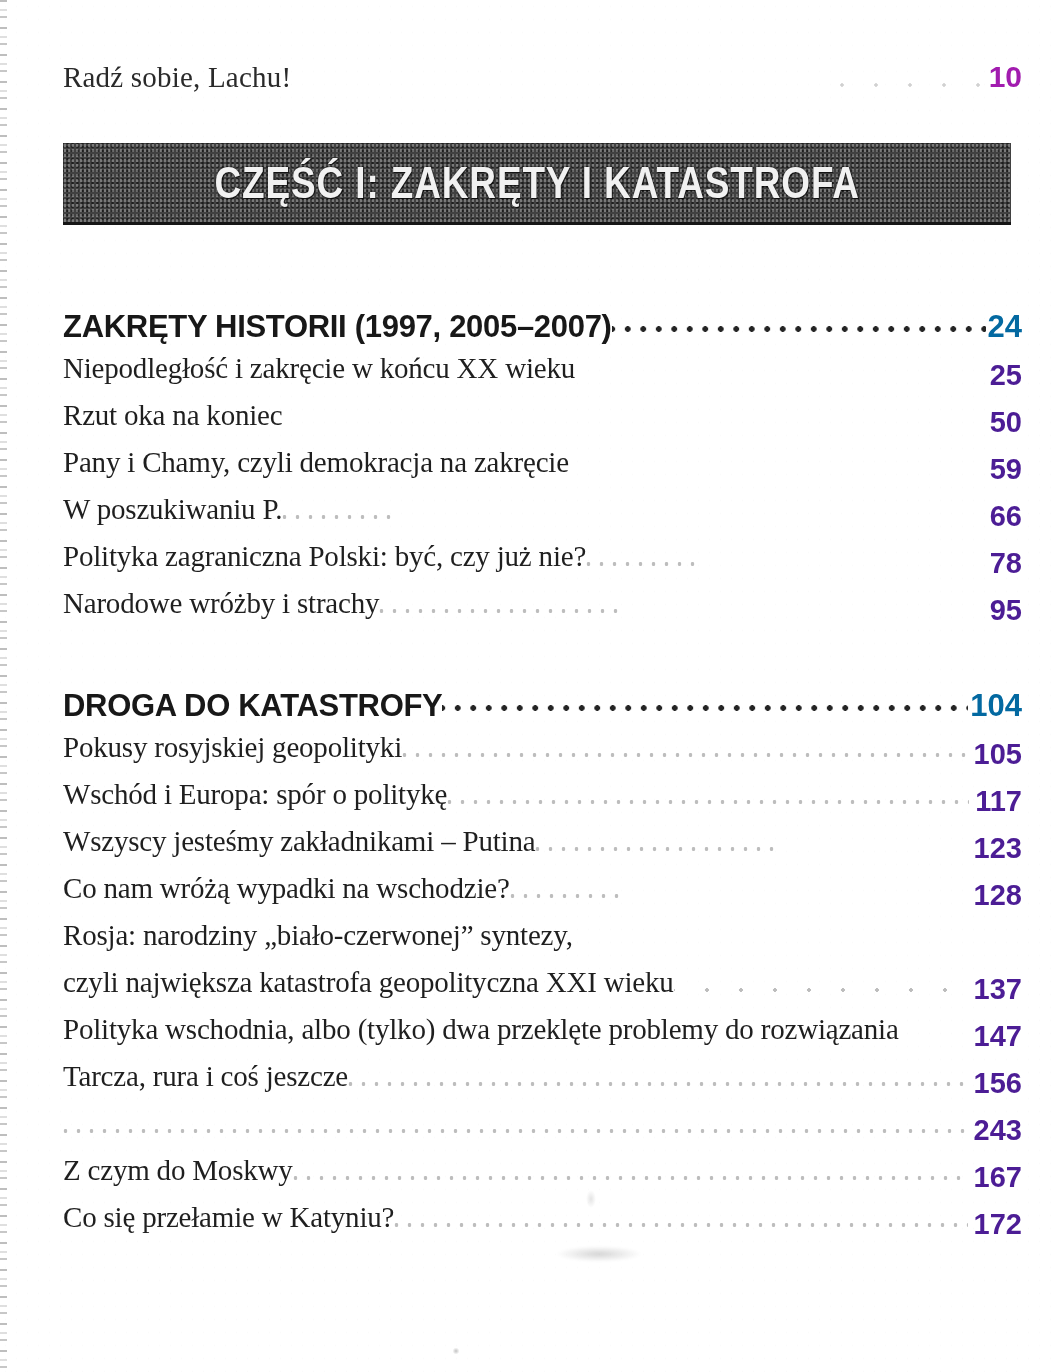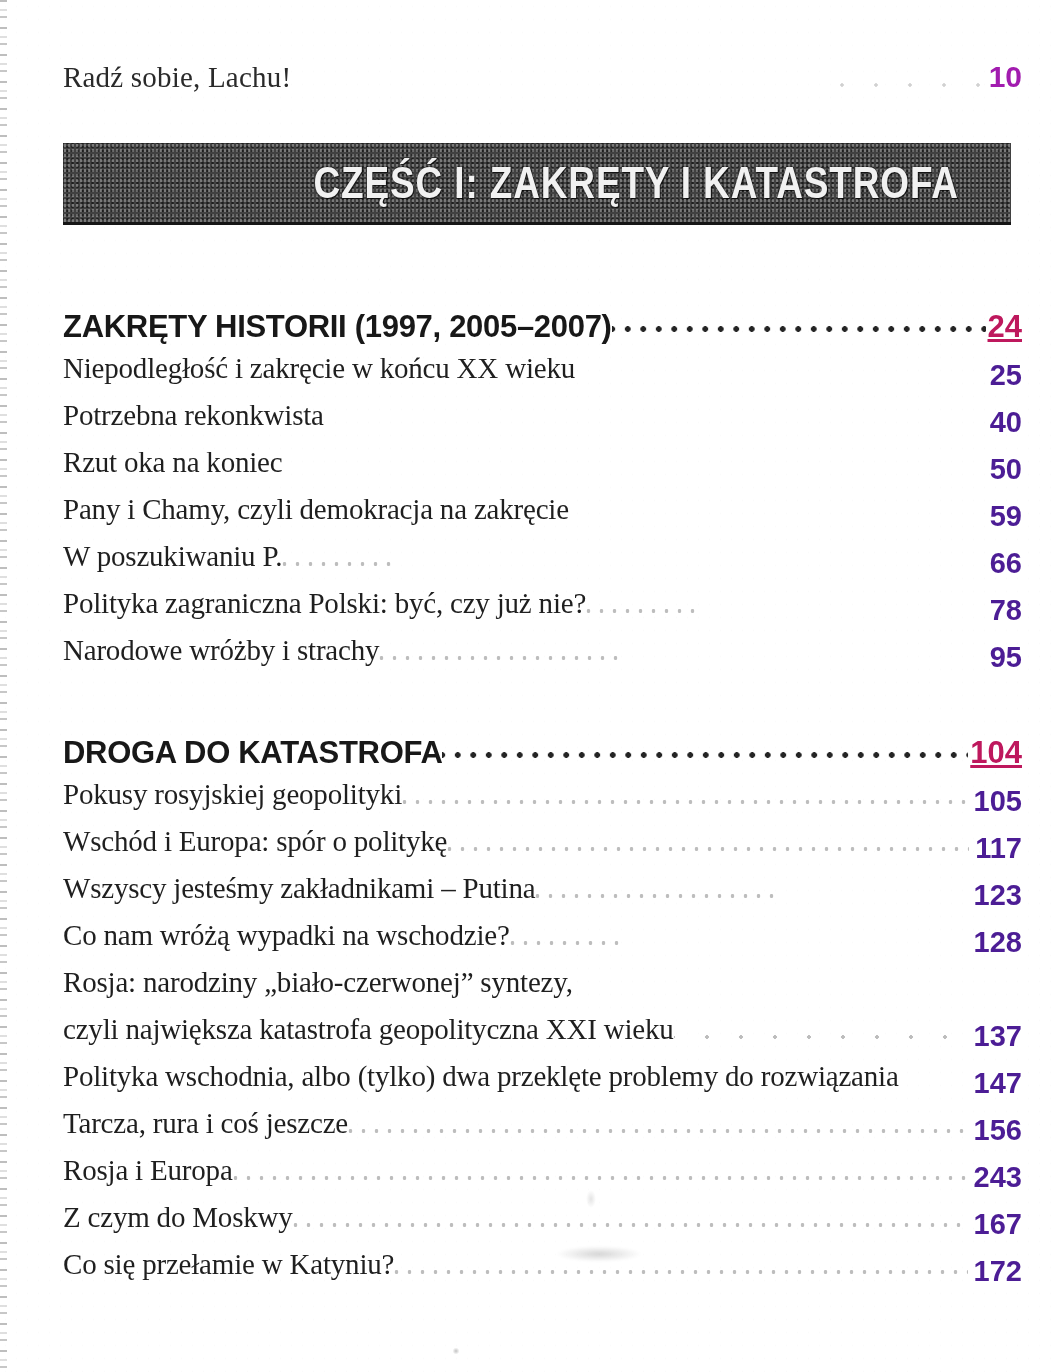--- a/index.html
+++ b/index.html
@@ -59,36 +59,36 @@
   
   .banner{
     margin-top:42px;height:79px;margin-right:11px;
     background-color:#414141;
     background-image:
       radial-gradient(rgba(255,255,255,.30) 1px, rgba(0,0,0,0) 1.5px),
       radial-gradient(rgba(0,0,0,.55) 1px, rgba(0,0,0,0) 1.5px);
     background-size:4px 5px,5px 4px;
     background-position:0 0,2px 2px;
     border-bottom:3px solid #161616;
-    display:flex;align-items:center;justify-content:flex-end;
+    display:flex;align-items:center;justify-content:center;
   }
   .banner-label{
     display:inline-block;
     font:bold 43px "Liberation Sans",sans-serif;
     color:#f1f1f1;letter-spacing:1px;white-space:pre;
     transform:scale(.86,1.04);
     text-shadow:0 0 2px rgba(0,0,0,.9), 1px 1px 0 rgba(0,0,0,.6);
   }
 
   
   .toc-section:first-child{margin-top:73px;}
   .toc-section + .toc-section{margin-top:50px;}
   .row{display:flex;align-items:flex-end;height:47px;line-height:47px;}
   .h-title{font:bold 31px "Liberation Sans",sans-serif;letter-spacing:-.3px;color:#181818;white-space:pre;}
-  .h-page{font:bold 31px "Liberation Sans",sans-serif;color:#be185d;margin-left:2px;text-decoration:underline;}
+  .h-page{font:bold 31px "Liberation Sans",sans-serif;color:#0369a1;margin-left:2px;}
   .e-title{font-size:29px;color:#1f1f1f;letter-spacing:-.2px;white-space:pre;}
   .e-page{font:bold 29px "Liberation Sans",sans-serif;color:#4c1d95;margin-left:6px;min-width:40px;text-align:right;}
 
   .lead{align-self:flex-end;height:40px;background-repeat:repeat-x;}
   .lead.bold{flex:1;
     background-image:radial-gradient(circle,#242424 2.6px, rgba(0,0,0,0) 3.1px);
     background-size:15.5px 8px;background-position:left 8px bottom 12px;}
   .lead.long{flex:1;}
   .lead.none,.lead.blank{flex:1;background:none;}
   .lead.short{width:112px;flex:none;}
@@ -128,25 +128,20 @@
             <span class="h-title">ZAKRĘTY HISTORII (1997, 2005–2007)</span>
             <span class="lead bold"></span>
             <span class="h-page">24</span>
           </div>
           <div class="row entry">
             <span class="e-title">Niepodległość i zakręcie w końcu XX wieku</span>
             <span class="lead none"></span>
             <span class="e-page">25</span>
           </div>
           <div class="row entry">
-            <span class="e-title">Potrzebna rekonkwista</span>
-            <span class="lead none"></span>
-            <span class="e-page">40</span>
-          </div>
-          <div class="row entry">
             <span class="e-title">Rzut oka na koniec</span>
             <span class="lead none"></span>
             <span class="e-page">50</span>
           </div>
           <div class="row entry">
             <span class="e-title">Pany i Chamy, czyli demokracja na zakręcie</span>
             <span class="lead none"></span>
             <span class="e-page">59</span>
           </div>
           <div class="row entry">
@@ -163,21 +158,21 @@
           </div>
           <div class="row entry">
             <span class="e-title">Narodowe wróżby i strachy</span>
             <span class="lead medium"></span>
             <span class="lead blank"></span>
             <span class="e-page">95</span>
           </div>
         </div>
         <div class="toc-section">
           <div class="row heading">
-            <span class="h-title">DROGA DO KATASTROFA</span>
+            <span class="h-title">DROGA DO KATASTROFY</span>
             <span class="lead bold"></span>
             <span class="h-page">104</span>
           </div>
           <div class="row entry">
             <span class="e-title">Pokusy rosyjskiej geopolityki</span>
             <span class="lead long"></span>
             <span class="e-page">105</span>
           </div>
           <div class="row entry">
             <span class="e-title">Wschód i Europa: spór o politykę</span>
@@ -210,21 +205,20 @@
             <span class="e-title">Polityka wschodnia, albo (tylko) dwa przeklęte problemy do rozwiązania</span>
             <span class="lead none"></span>
             <span class="e-page">147</span>
           </div>
           <div class="row entry">
             <span class="e-title">Tarcza, rura i coś jeszcze</span>
             <span class="lead long"></span>
             <span class="e-page">156</span>
           </div>
           <div class="row entry">
-            <span class="e-title">Rosja i Europa</span>
             <span class="lead long"></span>
             <span class="e-page">243</span>
           </div>
           <div class="row entry">
             <span class="e-title">Z czym do Moskwy</span>
             <span class="lead long"></span>
             <span class="e-page">167</span>
           </div>
           <div class="row entry">
             <span class="e-title">Co się przełamie w Katyniu?</span>

